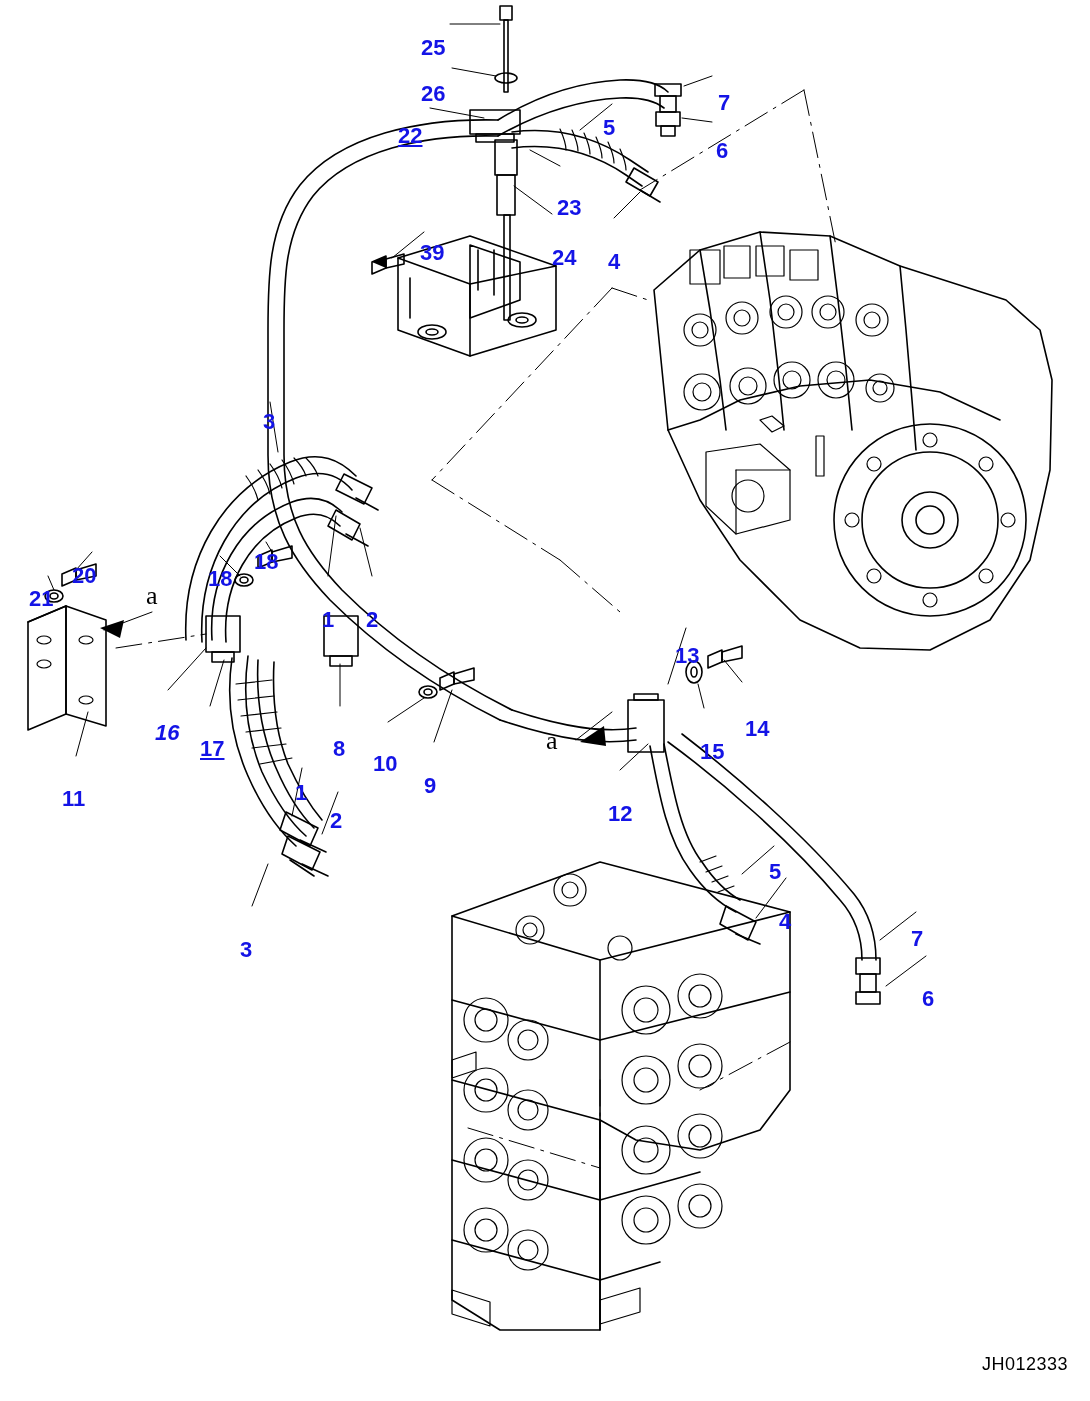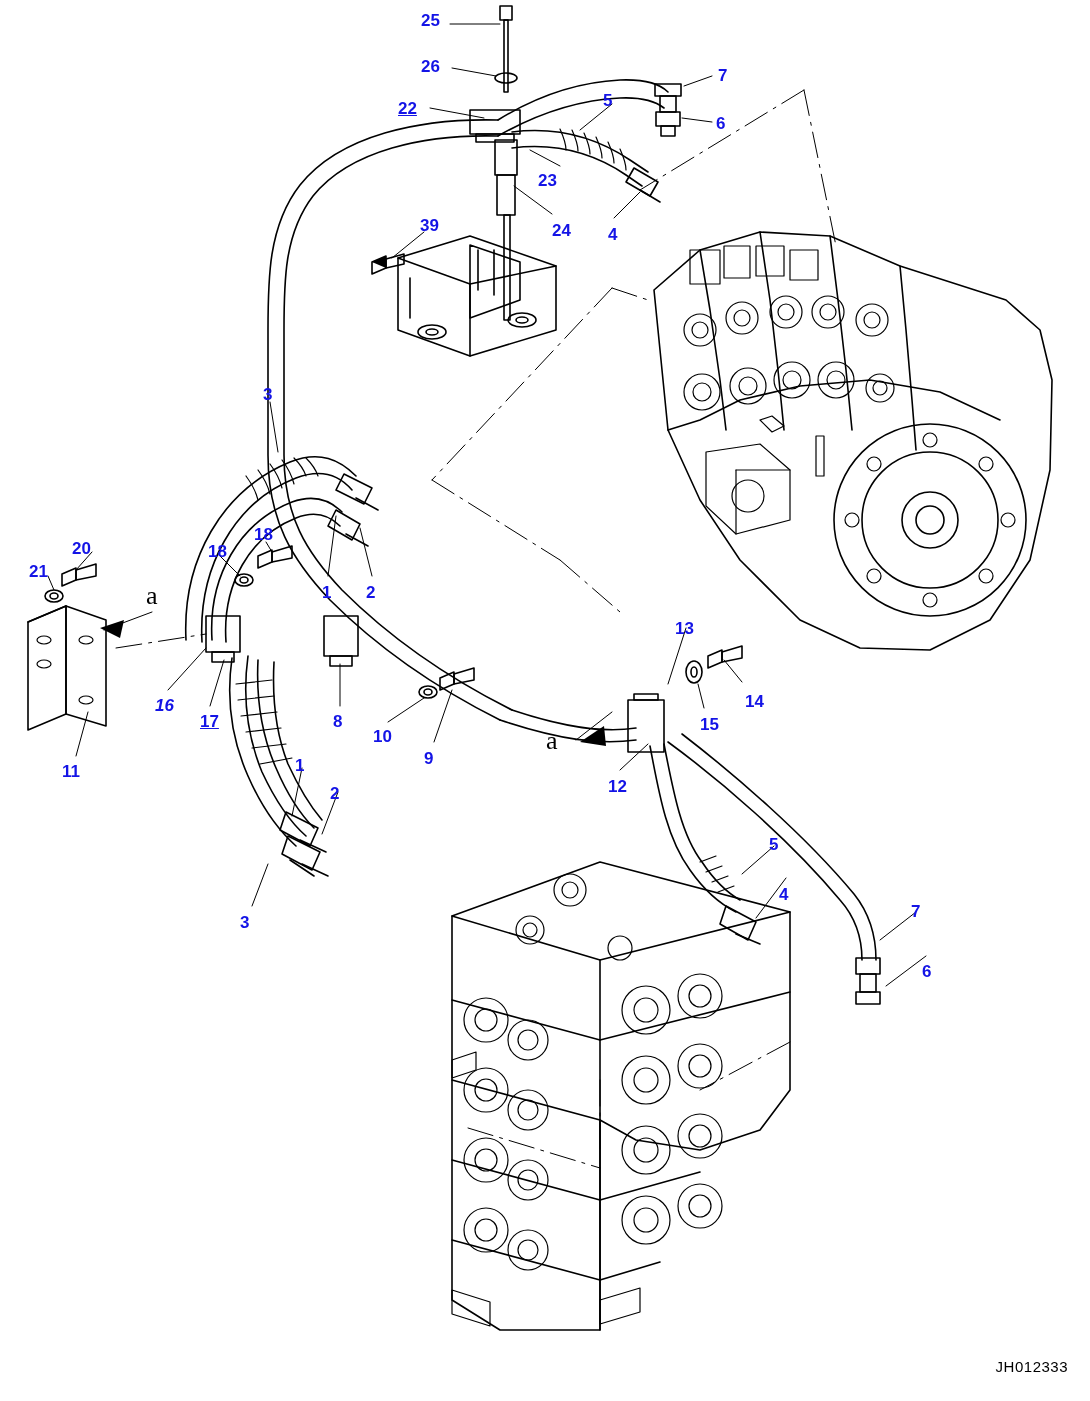--- a/index.html
+++ b/index.html
@@ -22,40 +22,41 @@
     position: absolute;
     top: 0;
     left: 0;
     width: 1090px;
     height: 1401px;
   }
   .callout {
     position: absolute;
     color: #1414e6;
     font-weight: bold;
-    font-size: 17px;
+    font-size: 22px;
     font-family: "Liberation Sans", sans-serif;
     line-height: 1;
     white-space: nowrap;
     user-select: none;
+    margin-top: 25px;
   }
   .sectmark {
     position: absolute;
     color: #000000;
     font-size: 26px;
     font-family: "Liberation Serif", serif;
     font-style: normal;
     line-height: 1;
   }
   .drawing-code {
     position: absolute;
     right: 22px;
     bottom: 26px;
     color: #000000;
-    font-size: 15px;
+    font-size: 18px;
     letter-spacing: 0.5px;
     font-family: "Liberation Sans", sans-serif;
   }
 </style>
 </head>
 <body>
 
 <div id="diagram-root">
 
   <svg class="layer" viewBox="0 0 1090 1401" xmlns="http://www.w3.org/2000/svg">
@@ -381,21 +382,21 @@
 
     </g>
   </svg>
 
   <div class="callout" style="left:421px; top:12px;">25</div>
   <div class="callout" style="left:421px; top:58px;">26</div>
   <div class="callout" style="left:398px; top:100px;text-decoration:underline;">22</div>
   <div class="callout" style="left:718px; top:67px;">7</div>
   <div class="callout" style="left:603px; top:92px;">5</div>
   <div class="callout" style="left:716px; top:115px;">6</div>
-  <div class="callout" style="left:538px; top:172px;">23</div>
+  <div class="callout" style="left:557px; top:172px;">23</div>
   <div class="callout" style="left:552px; top:222px;">24</div>
   <div class="callout" style="left:608px; top:226px;">4</div>
   <div class="callout" style="left:420px; top:217px;">39</div>
   <div class="callout" style="left:263px; top:386px;">3</div>
   <div class="callout" style="left:72px; top:540px;text-align:center;">20</div>
   <div class="callout" style="left:29px; top:563px;">21</div>
   <div class="callout" style="left:208px; top:543px;">18</div>
   <div class="callout" style="left:254px; top:526px;">18</div>
   <div class="callout" style="left:322px; top:584px;">1</div>
   <div class="callout" style="left:366px; top:584px;">2</div>

